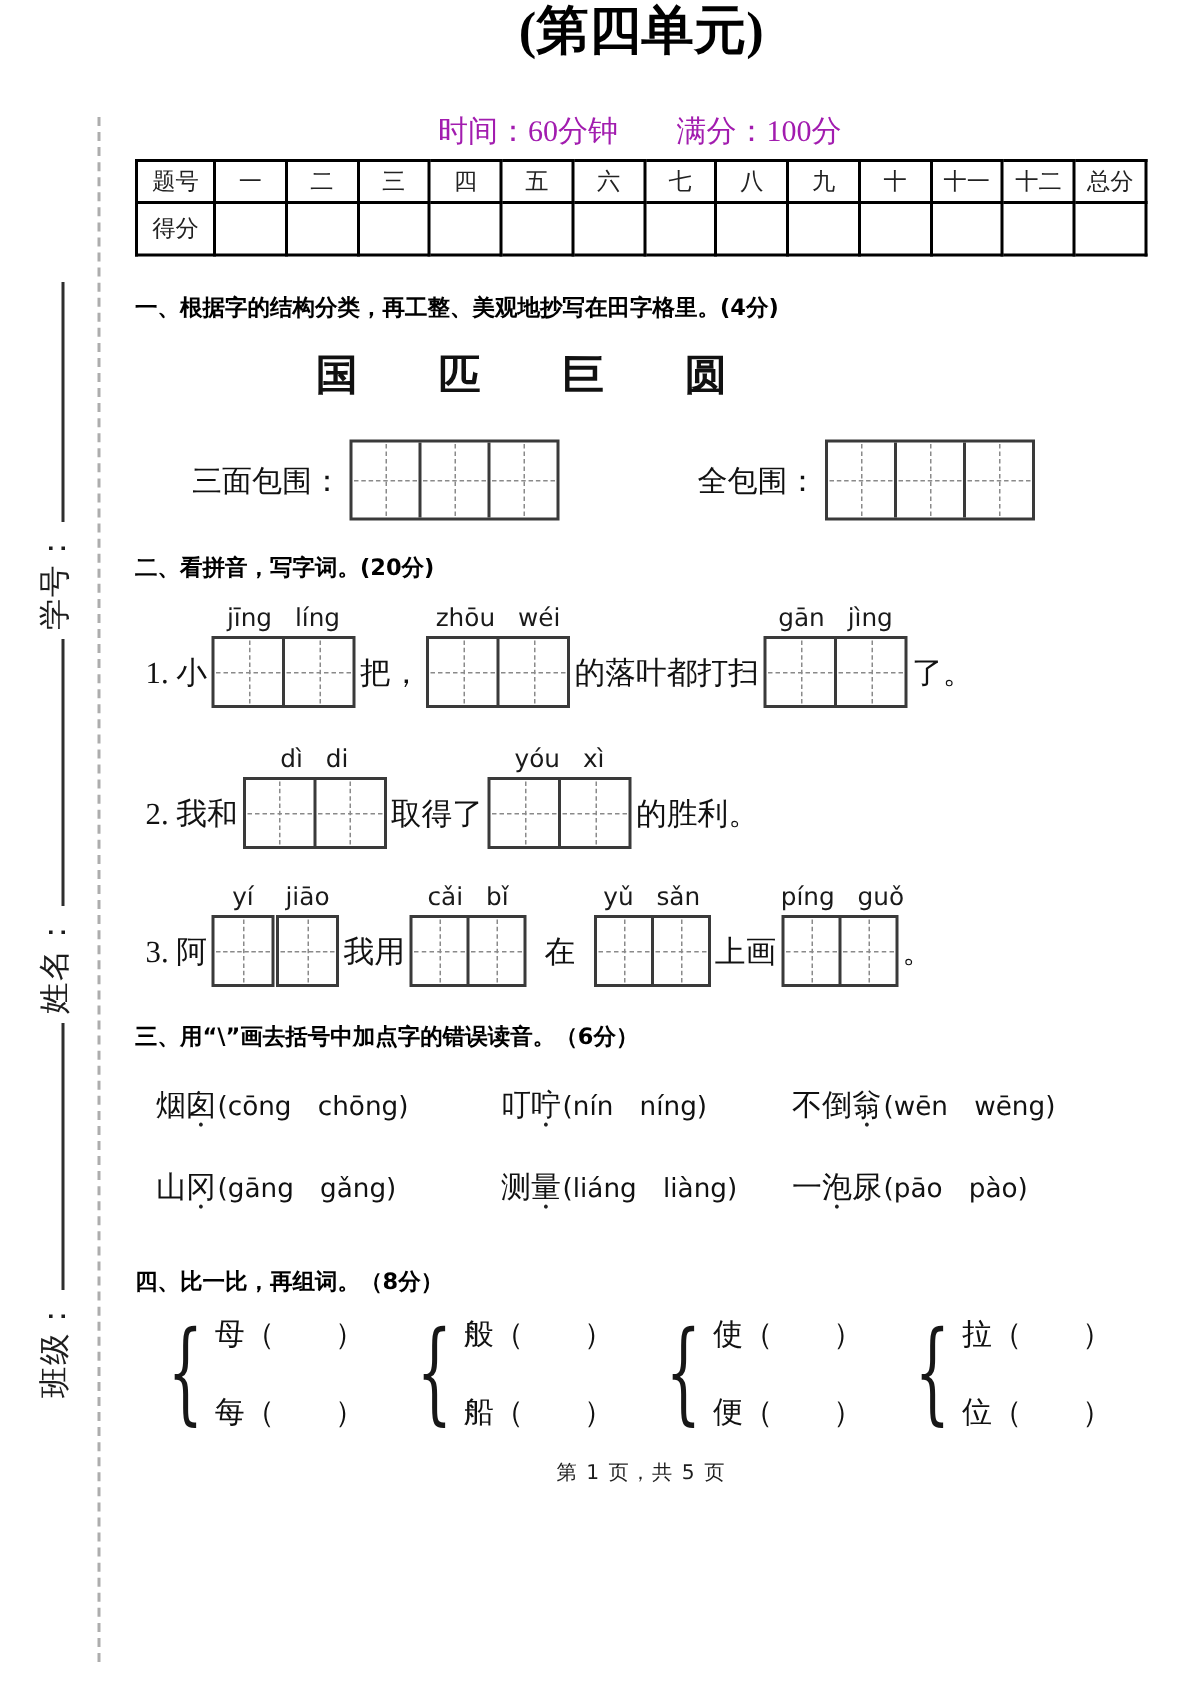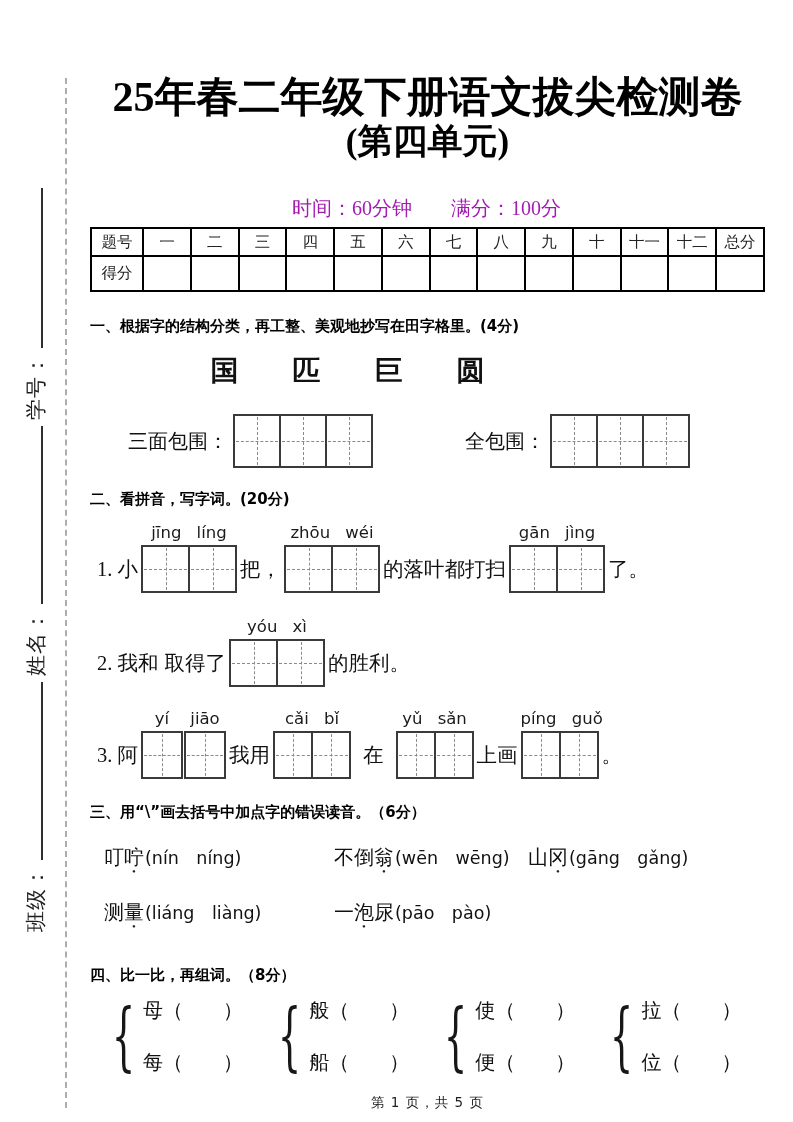--- a/index.html
+++ b/index.html
@@ -87,21 +87,20 @@
   <span class="s-label">班级：</span>
     <span class="s-blank"></span>
   <span class="s-label">姓名：</span>
     <span class="s-blank"></span>
   <span class="s-label">学号：</span>
     <span class="s-blank short"></span>
 </div>
 
 <div class="content">
 
-  <div class="title">25年春二年级下册语文拔尖检测卷</div>
   <div class="subtitle">(第四单元)</div>
 
   <div class="meta">
     <span>时间：60分钟</span>
     <span class="gap">满分：100分</span>
   </div>
 
   <table class="score">
     <tbody>
         <tr class="qrow">
@@ -186,20 +185,27 @@
       <span class="tz">
           <span class="cell"></span>
           <span class="cell"></span>
         </span>
     </span>
     <span class="st">了。</span>
   </div>
 
   <div class="sline l2">
     <span class="st">2. 我和</span>
+    <span class="pgu">
+      <span class="pinyin">dì di</span>
+      <span class="tz">
+          <span class="cell"></span>
+          <span class="cell"></span>
+        </span>
+    </span>
     <span class="st">取得了</span>
     <span class="pgu">
       <span class="pinyin">yóu xì</span>
       <span class="tz">
           <span class="cell"></span>
           <span class="cell"></span>
         </span>
     </span>
     <span class="st">的胜利。</span>
   </div>
@@ -240,20 +246,23 @@
       <span class="tz">
           <span class="cell" style="width:36px"></span>
           <span class="cell" style="width:36px"></span>
         </span>
     </span>
     <span class="st">。</span>
   </div>
 
   <div class="h h3">三、用“\”画去括号中加点字的错误读音。（6分）</div>
   <div class="s3-grid">
+    <span class="s3-item">
+      <span>烟</span><span class="dc">囱</span><span></span><span class="py-paren">(cōng　chōng)</span>
+    </span>
     <span class="s3-item">
       <span>叮</span><span class="dc">咛</span><span></span><span class="py-paren">(nín　níng)</span>
     </span>
     <span class="s3-item">
       <span>不倒</span><span class="dc">翁</span><span></span><span class="py-paren">(wēn　wēng)</span>
     </span>
     <span class="s3-item">
       <span>山</span><span class="dc">冈</span><span></span><span class="py-paren">(gāng　gǎng)</span>
     </span>
     <span class="s3-item">

